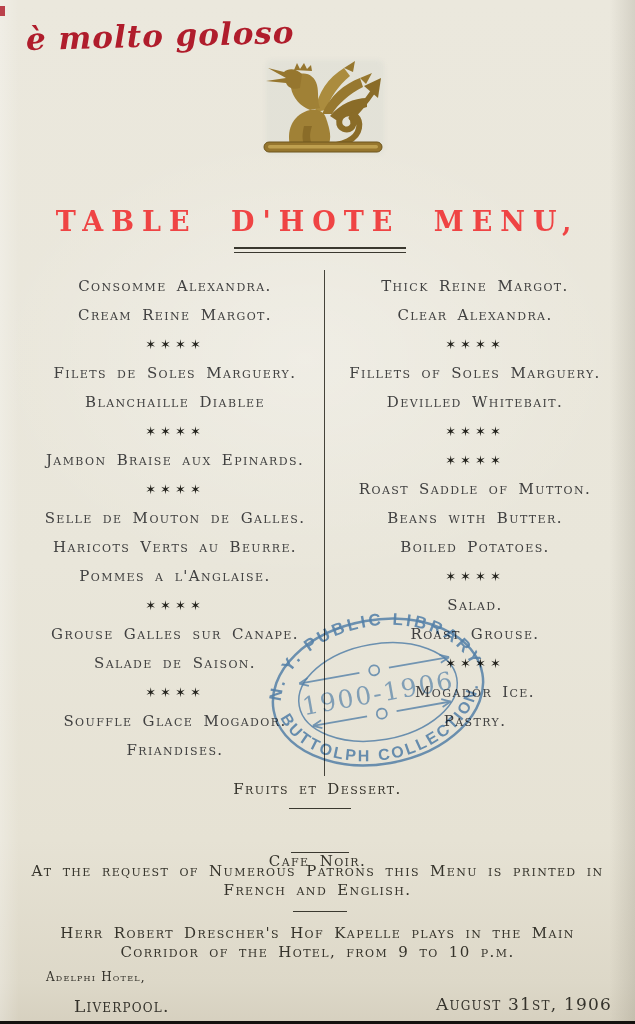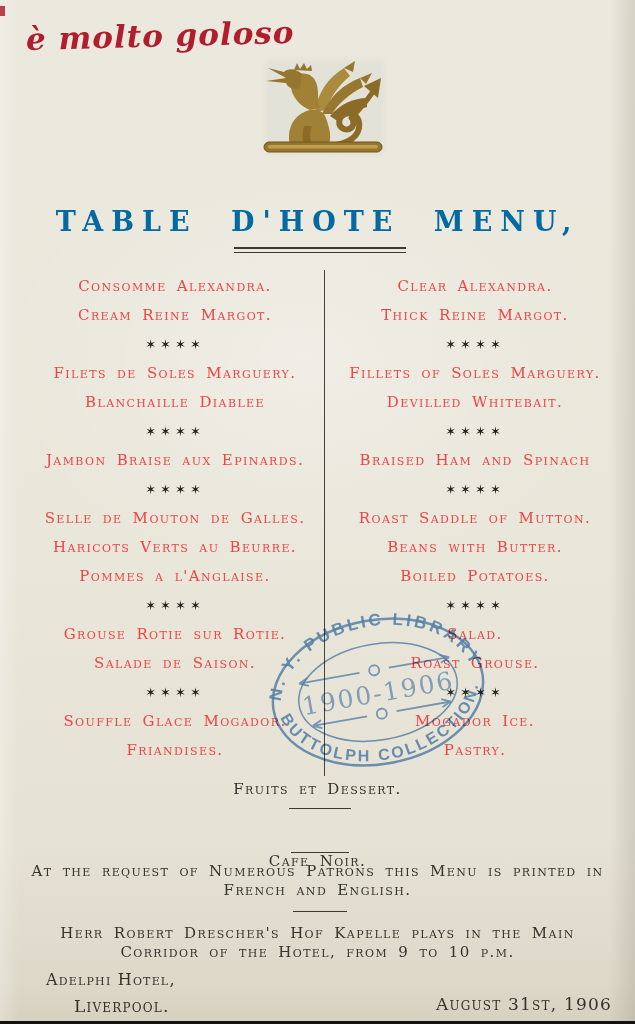--- a/index.html
+++ b/index.html
@@ -22,57 +22,57 @@
     font-size:31px;color:#b01d2c;transform:rotate(-1.5deg);
     letter-spacing:1px;white-space:nowrap;
   }
 
   .crest{position:absolute;left:260px;top:56px;width:130px;height:100px;}
   .crest-backing{position:absolute;left:266px;top:60px;width:118px;height:94px;
     background:rgba(208,212,206,0.30);border-radius:6px;filter:blur(2px);}
 
   .title{
     position:absolute;left:0;right:0;top:206px;text-align:center;
-    font-size:27px;font-weight:bold;color:#0369a1;
+    font-size:27px;font-weight:bold;color:#ef4444;
     letter-spacing:8px;word-spacing:16px;white-space:nowrap;
   }
   .title-rule{
     position:absolute;left:234px;top:247px;width:172px;height:3px;
     border-top:2px solid #3a382f;border-bottom:1px solid #3a382f;
   }
 
   .columns{position:absolute;top:272px;left:0;right:0;}
   .col{position:absolute;width:290px;text-align:center;}
   .col.left{left:30px;}
   .col.right{left:330px;}
   .menu-line{
     height:29px;line-height:29px;font-size:15px;
     font-variant:small-caps;letter-spacing:1.4px;word-spacing:4px;
-    white-space:nowrap;color:#ef4444;
+    white-space:nowrap;color:#404040;
   }
   .menu-line.stars{
     font-family:"DejaVu Sans", sans-serif;font-variant:normal;
     font-size:13px;letter-spacing:4px;color:#26251f;
   }
   .divider{position:absolute;left:324px;top:270px;width:1px;height:506px;background:#45433a;}
 
   .centerline{
     position:absolute;left:0;right:0;text-align:center;
     font-size:15px;font-variant:small-caps;letter-spacing:1.4px;word-spacing:4px;color:#35332b;
   }
   .dessert{top:780px;}
   .coffee{top:852px;}
   .rule{position:absolute;height:0;border-top:1.5px solid #3a382f;}
   .rule1{left:289px;top:808px;width:62px;}
   .rule2{left:291px;top:852px;width:58px;}
   .rule3{left:293px;top:911px;width:54px;}
   .notice{top:862px;left:30px;right:30px;line-height:19px;}
   .band{top:924px;left:16px;right:16px;line-height:19px;}
 
-  .hotel{position:absolute;left:46px;top:970px;font-size:16px;font-variant:small-caps;letter-spacing:1.2px;}
+  .hotel{position:absolute;left:46px;top:970px;font-size:12px;font-variant:small-caps;letter-spacing:1.2px;}
   .city{position:absolute;left:64px;top:996px;font-size:17px;font-variant:small-caps;letter-spacing:1.2px;margin-left:10px;}
   .date{position:absolute;left:430px;top:994px;width:182px;text-align:right;font-size:17px;font-variant:small-caps;letter-spacing:1.2px;}
 
   .stamp{
     position:absolute;left:266px;top:610px;width:224px;height:164px;
     transform:rotate(-10deg);mix-blend-mode:multiply;opacity:.92;
   }
 </style>
 </head>
 <body>
@@ -122,34 +122,33 @@
       <div class="menu-line stars">✶✶✶✶</div>
       <div class="menu-line">Filets de Soles Marguery.</div>
       <div class="menu-line">Blanchaille Diablee</div>
       <div class="menu-line stars">✶✶✶✶</div>
       <div class="menu-line">Jambon Braise aux Epinards.</div>
       <div class="menu-line stars">✶✶✶✶</div>
       <div class="menu-line">Selle de Mouton de Galles.</div>
       <div class="menu-line">Haricots Verts au Beurre.</div>
       <div class="menu-line">Pommes a l'Anglaise.</div>
       <div class="menu-line stars">✶✶✶✶</div>
-      <div class="menu-line">Grouse Rotie sur Rotie.</div>
+      <div class="menu-line">Grouse Galles sur Canape.</div>
       <div class="menu-line">Salade de Saison.</div>
       <div class="menu-line stars">✶✶✶✶</div>
       <div class="menu-line">Souffle Glace Mogador.</div>
       <div class="menu-line">Friandises.</div>
     </div>
     <div class="col right">
+      <div class="menu-line">Thick Reine Margot.</div>
       <div class="menu-line">Clear Alexandra.</div>
-      <div class="menu-line">Thick Reine Margot.</div>
       <div class="menu-line stars">✶✶✶✶</div>
       <div class="menu-line">Fillets of Soles Marguery.</div>
       <div class="menu-line">Devilled Whitebait.</div>
       <div class="menu-line stars">✶✶✶✶</div>
-      <div class="menu-line">Braised Ham and Spinach</div>
       <div class="menu-line stars">✶✶✶✶</div>
       <div class="menu-line">Roast Saddle of Mutton.</div>
       <div class="menu-line">Beans with Butter.</div>
       <div class="menu-line">Boiled Potatoes.</div>
       <div class="menu-line stars">✶✶✶✶</div>
       <div class="menu-line">Salad.</div>
       <div class="menu-line">Roast Grouse.</div>
       <div class="menu-line stars">✶✶✶✶</div>
       <div class="menu-line">Mogador Ice.</div>
       <div class="menu-line">Pastry.</div>

